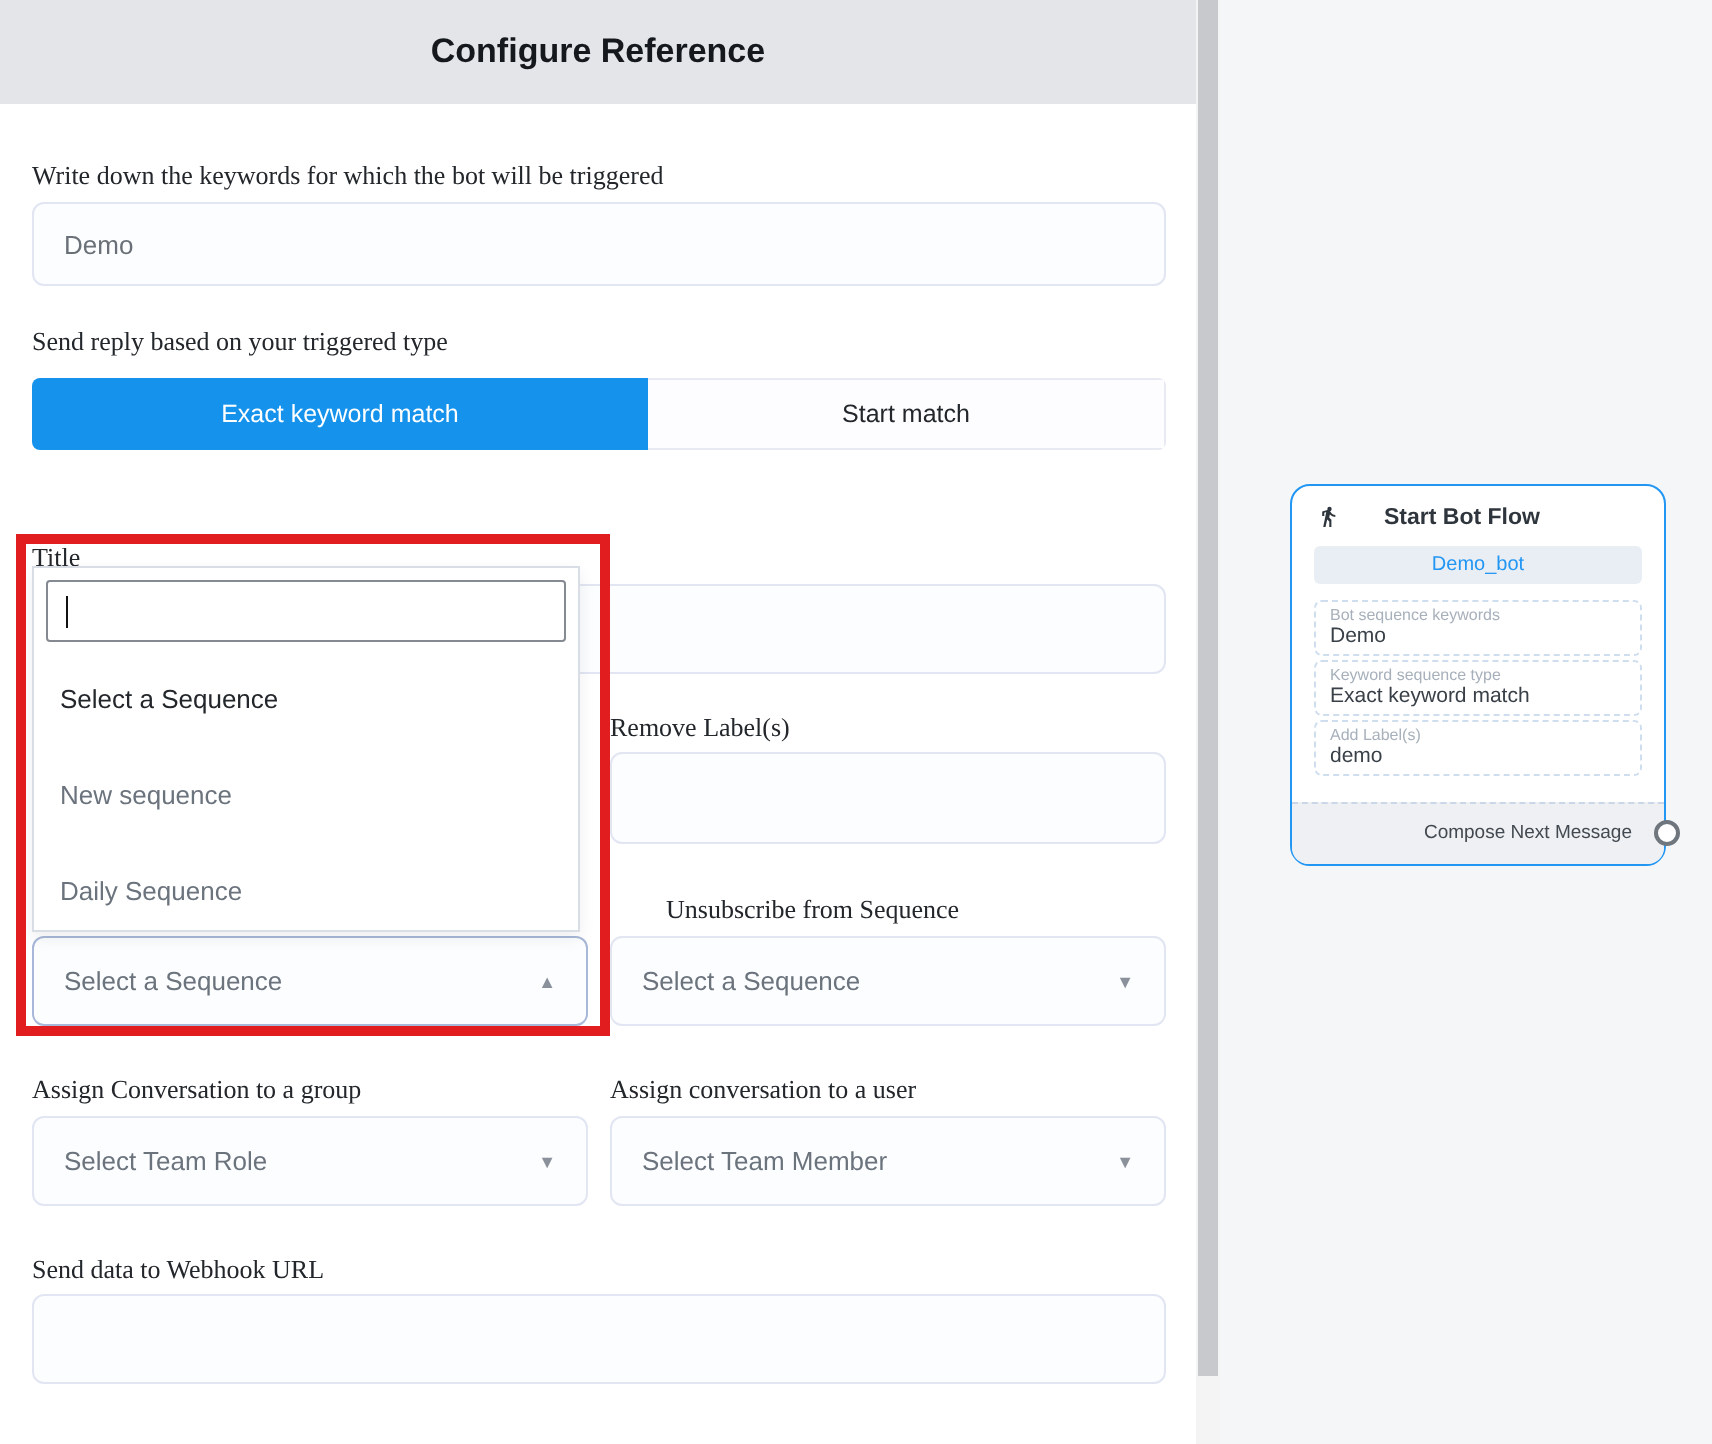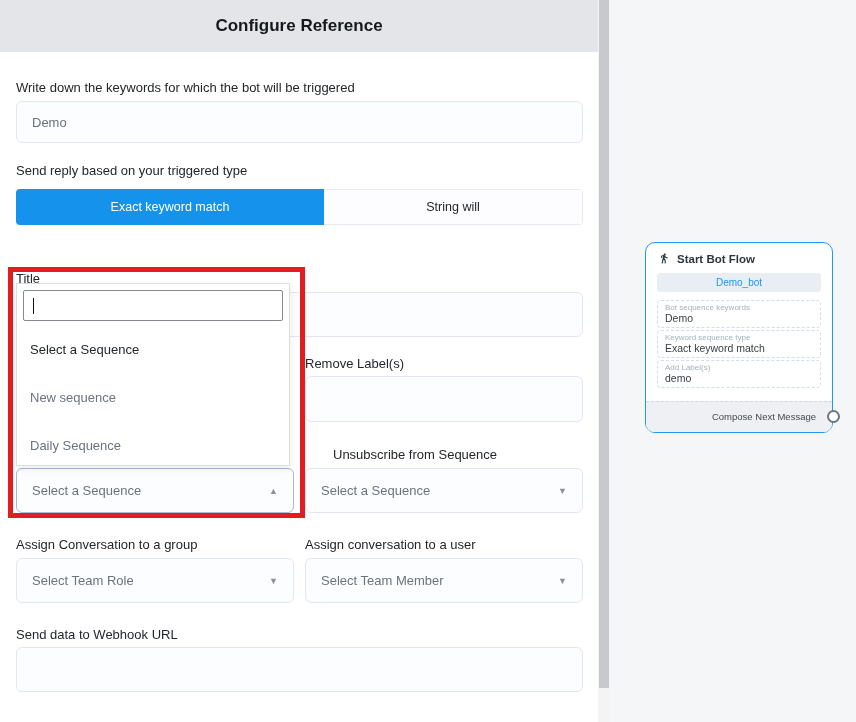--- a/index.html
+++ b/index.html
@@ -5,21 +5,21 @@
   * { margin:0; padding:0; box-sizing:border-box; }
   html,body { width:856px; height:722px; font-family:"Liberation Sans", sans-serif; background:#fff; overflow:hidden; }
   .abs { position:absolute; }
 
   
   #left-panel { left:0; top:0; width:598px; height:722px; background:#fff; }
   #cr-header { left:0; top:0; width:598px; height:52px; background:#e3e5e9;
                display:flex; align-items:center; justify-content:center;text-align:right; }
   #cr-header .title { font-size:17px; font-weight:bold; color:#15181c; }
 
-  .f-label { font-size:13px; color:#23272b; white-space:nowrap; }
+  .f-label { font-size:13px; color:#23272b; white-space:nowrap;font-family:Liberation Serif, serif; }
   .box { background:#fcfdff; border:1px solid #e2e6f3; border-radius:6px; }
   input.box { color:#697077; font-size:13px; padding-left:15px; font-family:"Liberation Sans", sans-serif; outline:none; }
   .selbox { background:#fcfdff; border:1px solid #e2e6f3; border-radius:6px;
             display:flex; align-items:center; justify-content:space-between;
             padding:0 15px; color:#6b737d; font-size:13px; }
   .selbox .caret { font-size:9px; color:#8b919b; }
 
   
   #tab-group { left:16px; top:189px; width:567px; height:36px; display:flex; border-radius:4px; overflow:hidden; }
   .tab { display:flex; align-items:center; justify-content:center; font-size:12.5px; cursor:pointer; }
@@ -39,21 +39,21 @@
   #red-box { left:8px; top:267px; width:297px; height:251px; border:5px solid #e21d1f; }
 
   
   #scrollbar-track { left:598px; top:0; width:12px; height:722px; background:#f4f4f4; }
   #scrollbar-thumb { left:599px; top:0; width:10px; height:688px; background:#c7c9cc; }
 
   
   #right-panel { left:610px; top:0; width:246px; height:722px; background:#f5f6f8; }
   #flow-node { left:645px; top:242px; width:188px; height:191px; background:#fff;
                border:1.5px solid #2196f3; border-radius:10px; }
-  #node-header { display:flex; align-items:center; gap:7px; padding:9px 12px 0 12px; }
+  #node-header { display:flex; align-items:center; gap:22px; padding:9px 12px 0 12px; }
   #node-header .node-title { font-size:11.5px; font-weight:600; color:#2f353c; }
   #node-pill { margin:8px 11px 0 11px; height:19px; background:#e9edf4; border-radius:3px;
                display:flex; align-items:center; justify-content:center;
                font-size:10px; color:#2196f3; }
   #node-fields { margin:8px 11px 0 11px; }
   .nf { border:1px dashed #cfdeee; border-radius:4px; padding:2px 7px 3px 7px; margin-bottom:2px; }
   .nf .nf-label { font-size:8px; color:#a7b0bb; }
   .nf .nf-value { font-size:10.5px; color:#3a4048; }
   #node-footer { position:absolute; left:0; right:0; bottom:0; height:31px; background:#eef0f3;
                  border-top:1px dashed #c9d7e8; border-radius:0 0 8px 8px;
@@ -69,21 +69,21 @@
   <div id="cr-header" class="abs">
     <div class="title">Configure Reference</div>
   </div>
 
   <div class="f-label abs" style="left:16px; top:80px;">Write down the keywords for which the bot will be triggered</div>
   <input class="box abs" style="left: 16px; top: 101px; width: 567px; height: 42px;" value="Demo">
 
   <div class="f-label abs" style="left:16px; top:163px;">Send reply based on your triggered type</div>
   <div id="tab-group" class="abs">
     <div class="tab active">Exact keyword match</div>
-    <div class="tab inactive">String will</div>
+    <div class="tab inactive">Start match</div>
   </div>
 
   <div class="f-label abs" style="left:16px; top:271px;">Title</div>
   <input class="box abs" style="left: 16px; top: 292px; width: 567px; height: 45px;">
 
   <div class="f-label abs" style="left:305px; top:356px;">Remove Label(s)</div>
   <input class="box abs" style="left: 305px; top: 376px; width: 278px; height: 46px;">
 
   <div class="f-label abs" style="left:305px; top:447px;padding-left:28px;">Unsubscribe from Sequence</div>
   <div class="selbox abs" style="left:305px; top:468px; width:278px; height:45px;">

